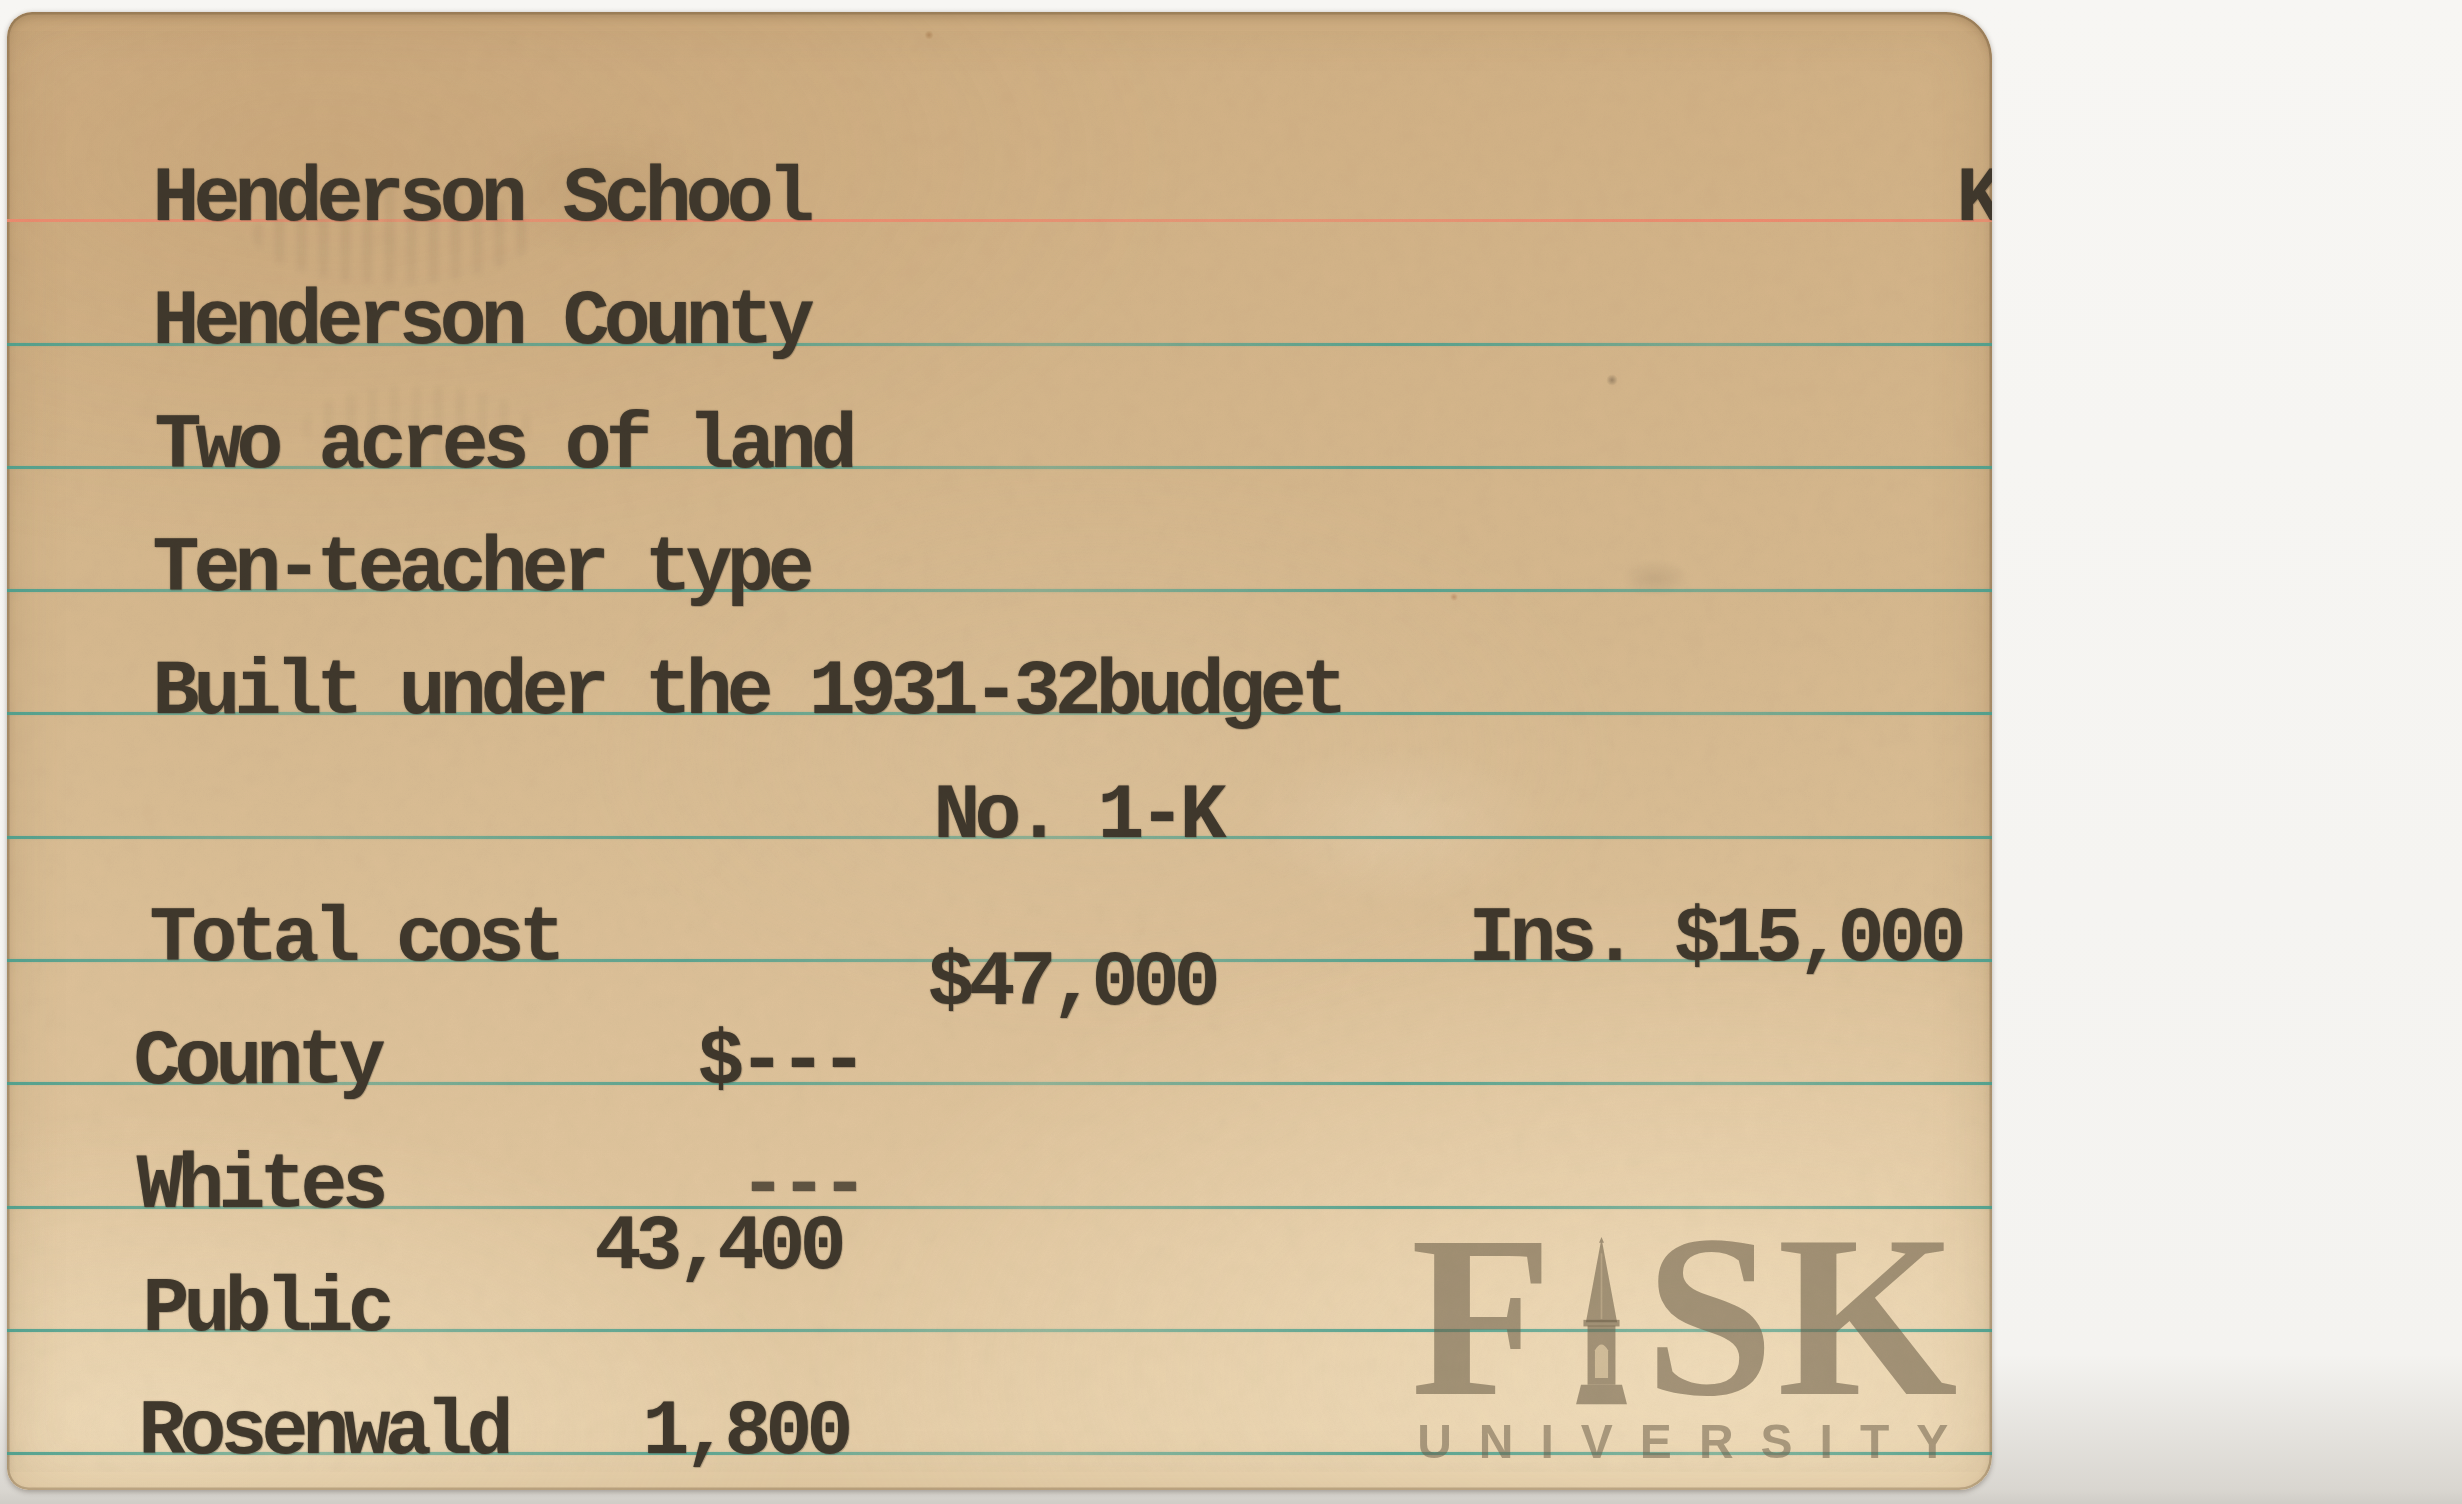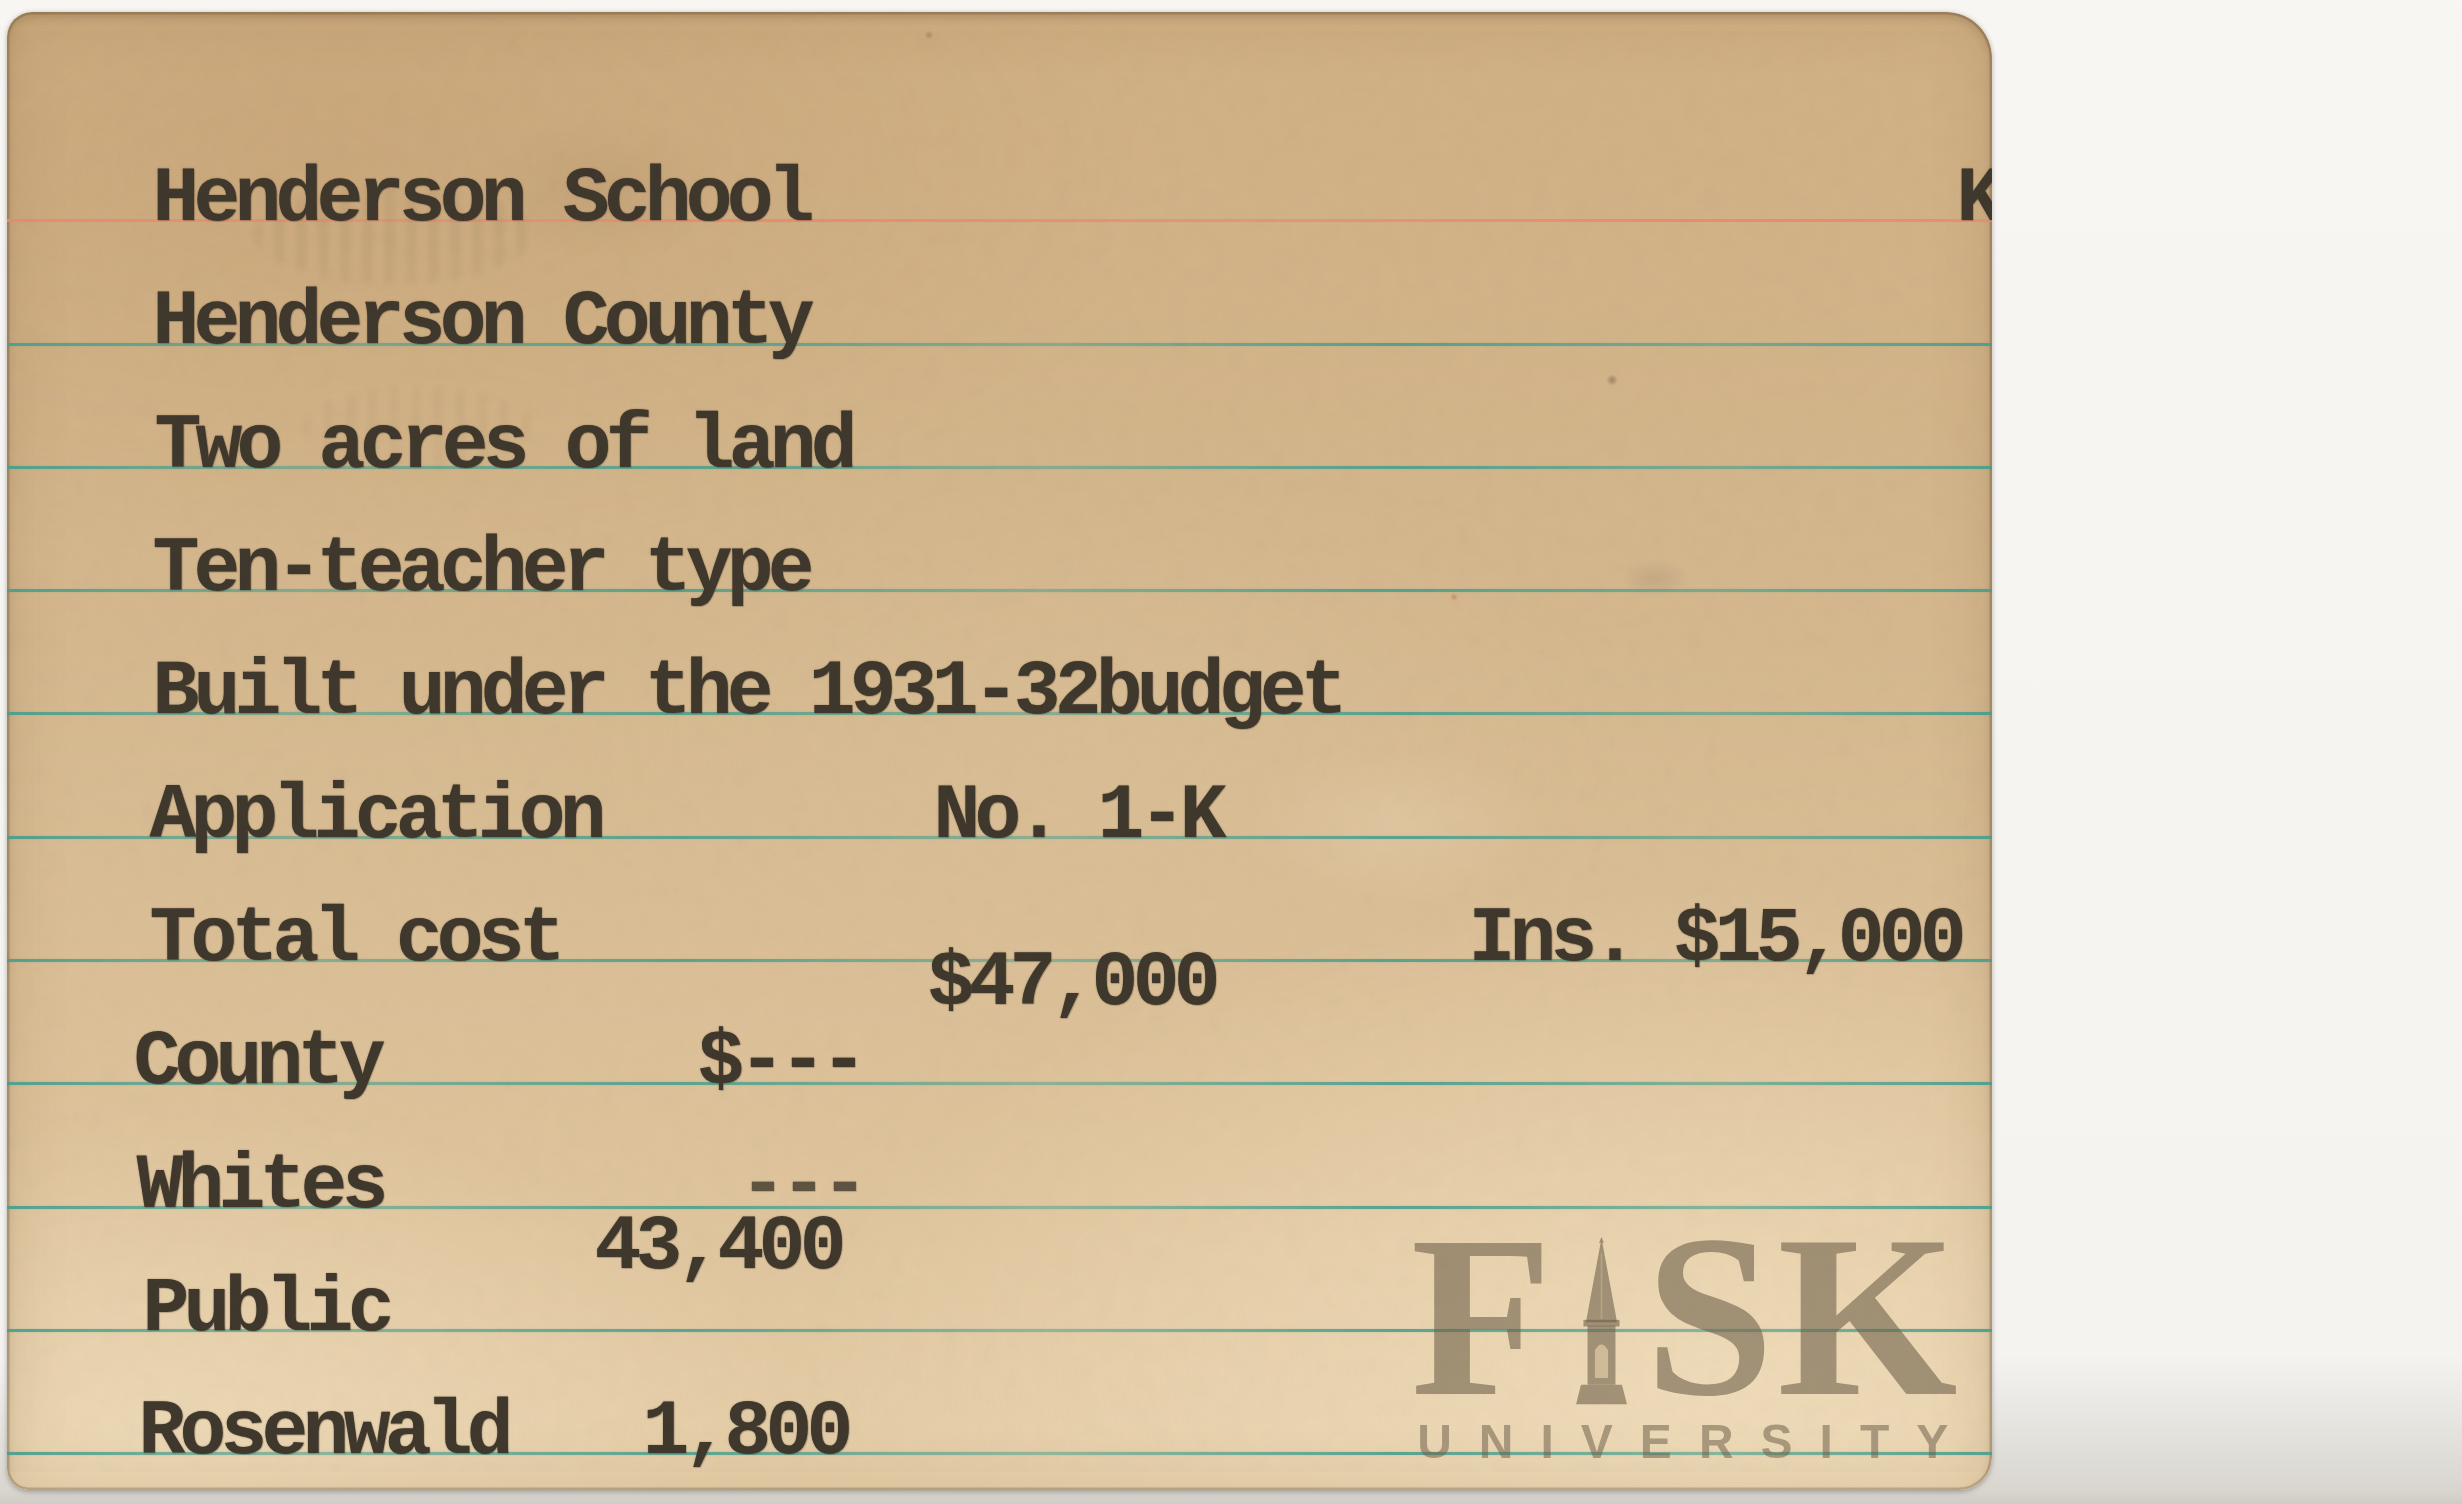--- a/index.html
+++ b/index.html
@@ -120,21 +120,20 @@
     <div class="smudge" style="left:296px;top:374px;width:230px;height:82px;opacity:.4"></div>
 
     <span class="cell" style="left:146px;top:148px">Henderson School</span>
     <span class="cell" style="left:1950px;top:148px">Ky.</span>
 
     <span class="cell" style="left:146px;top:271px">Henderson County</span>
     <span class="cell" style="left:148px;top:395px">Two acres of land</span>
     <span class="cell" style="left:146px;top:518px">Ten-teacher type</span>
     <span class="cell" style="left:146px;top:641px">Built under the 1931-32budget</span>
 
-    <span class="cell" style="left:143px;top:765px">Application</span>
     <span class="cell" style="left:927px;top:765px">No. 1-K</span>
 
     <span class="cell" style="left:143px;top:888px">Total cost</span>
     <span class="cell" style="left:921px;top:932px">$47,000</span>
     <span class="cell" style="left:1462px;top:888px">Ins. $15,000</span>
 
     <span class="cell" style="left:127px;top:1011px">County</span>
     <span class="cell" style="left:691px;top:1011px">$---</span>
 
     <span class="cell" style="left:130px;top:1135px">Whites</span>

